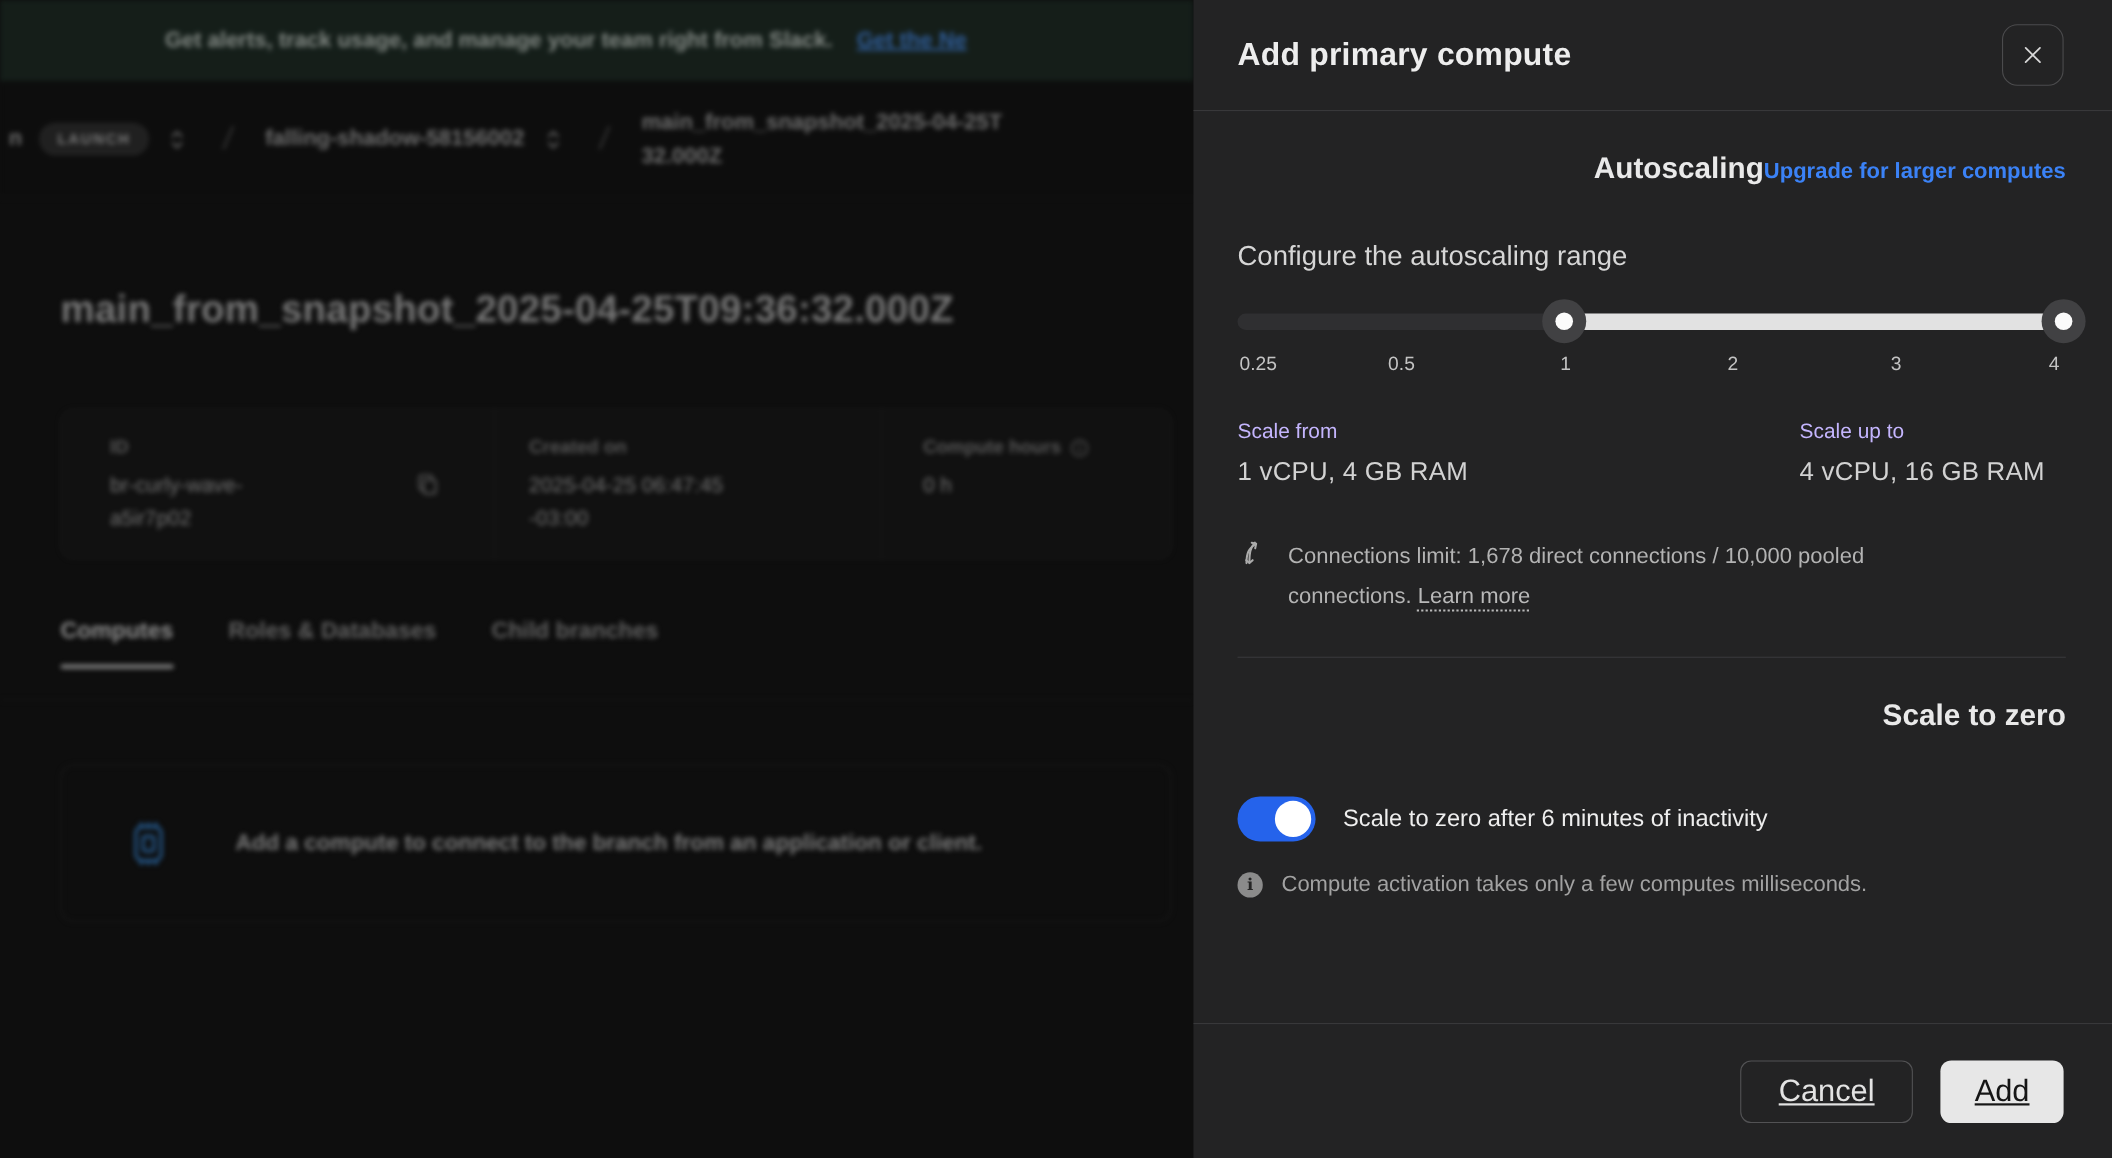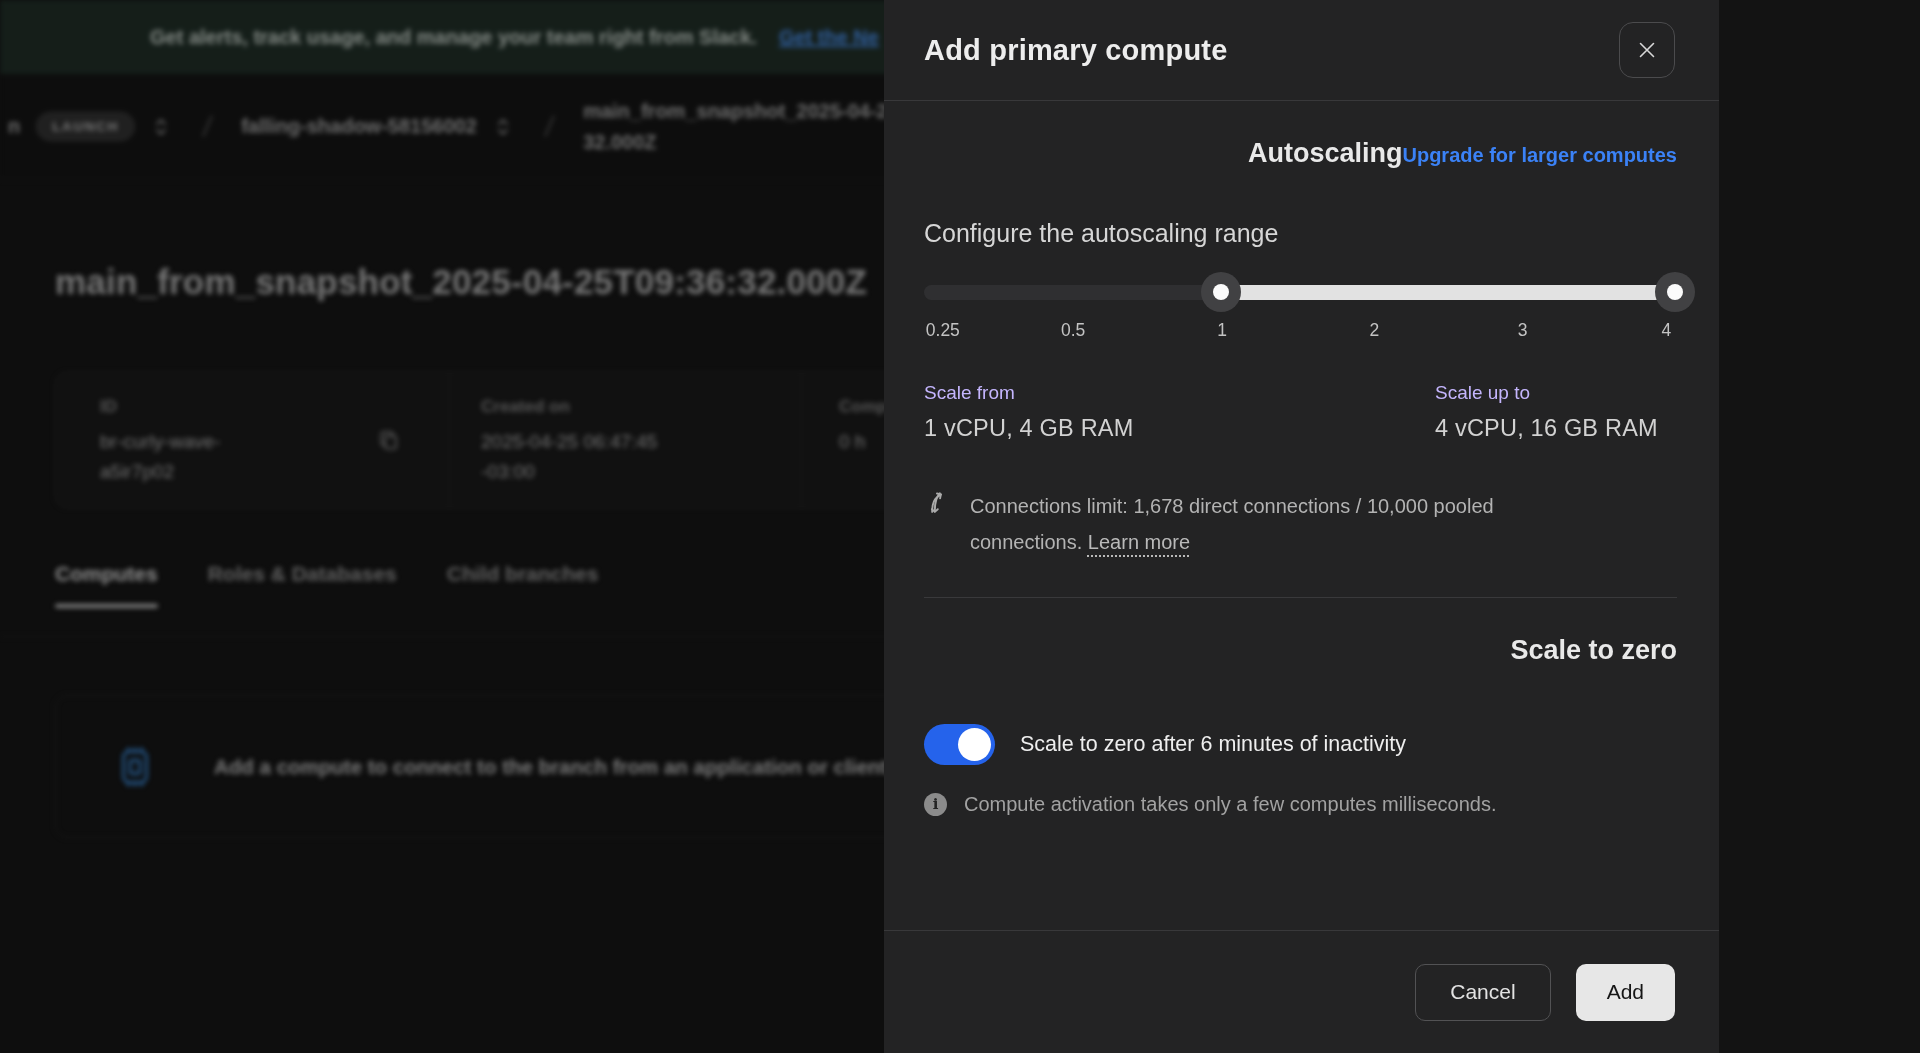--- a/index.html
+++ b/index.html
@@ -1,18 +1,18 @@
 <!DOCTYPE html>
 <html><head>
 <meta charset="utf-8">
 <style>
   * { margin:0; padding:0; box-sizing:border-box; }
   html,body { width:1920px; height:1053px; overflow:hidden; background:#131313;
               font-family:"Liberation Sans","DejaVu Sans",sans-serif; }
-  .stage { position:relative; width:1719px; height:1053px; overflow:hidden; }
+  .stage { position:relative; width:1920px; height:1053px; overflow:hidden; }
 
   
   .left-pane { position:absolute; top:0; left:0; width:1085px; height:1053px; overflow:hidden; background:#121212; }
   .left-blur { position:absolute; inset:0; filter:blur(2.6px); }
 
   .banner { height:74px; background:#1b2721; display:flex; align-items:center; padding-left:150px; gap:22px;
             font-size:20px; font-weight:700; color:#a9b1ab; }
   .banner-link { color:#3e78c6; text-decoration:underline; white-space:nowrap; }
 
   .header-row { position:relative; height:106px; background:#111111; border-bottom:1px solid #1e1e1e;
@@ -97,22 +97,22 @@
   .toggle.on .knob { left:auto; right:4px; }
   .toggle-label { font-size:21.5px; font-weight:500; color:#eeeeee; }
 
   .note-row { margin-top:28px; display:flex; align-items:center; gap:17px; }
   .info-dot { width:23px; height:23px; border-radius:50%; background:#8b8b8b; color:#242424; font-size:15px; font-weight:700;
               display:flex; align-items:center; justify-content:center; flex:none; font-family:"DejaVu Serif",serif; }
   .note-text { font-size:20px; color:#a2a2a2; }
 
   .drawer-footer { flex:none; height:123px; border-top:1px solid #38383a; display:flex; align-items:center;
                    justify-content:flex-end; gap:25px; padding-right:44px; }
-  .btn { height:57px; border-radius:10px; font-size:21px; display:flex; align-items:center; justify-content:center; cursor:pointer;
-         font-family:"Liberation Sans","DejaVu Sans",sans-serif; }
+  .btn { height:57px; border-radius:10px; font-size:28px; display:flex; align-items:center; justify-content:center; cursor:pointer;
+         font-family:"Liberation Sans","DejaVu Sans",sans-serif;text-decoration:underline; }
   .btn-cancel { padding:0 34px; background:transparent; border:1px solid #525254; color:#e3e3e3; }
   .btn-add { padding:0 31px; background:#e7e7e7; border:none; color:#161616; font-weight:500; }
 
   svg { display:block; }
 </style>
 </head>
 <body>
 
 <div class="stage">
 

